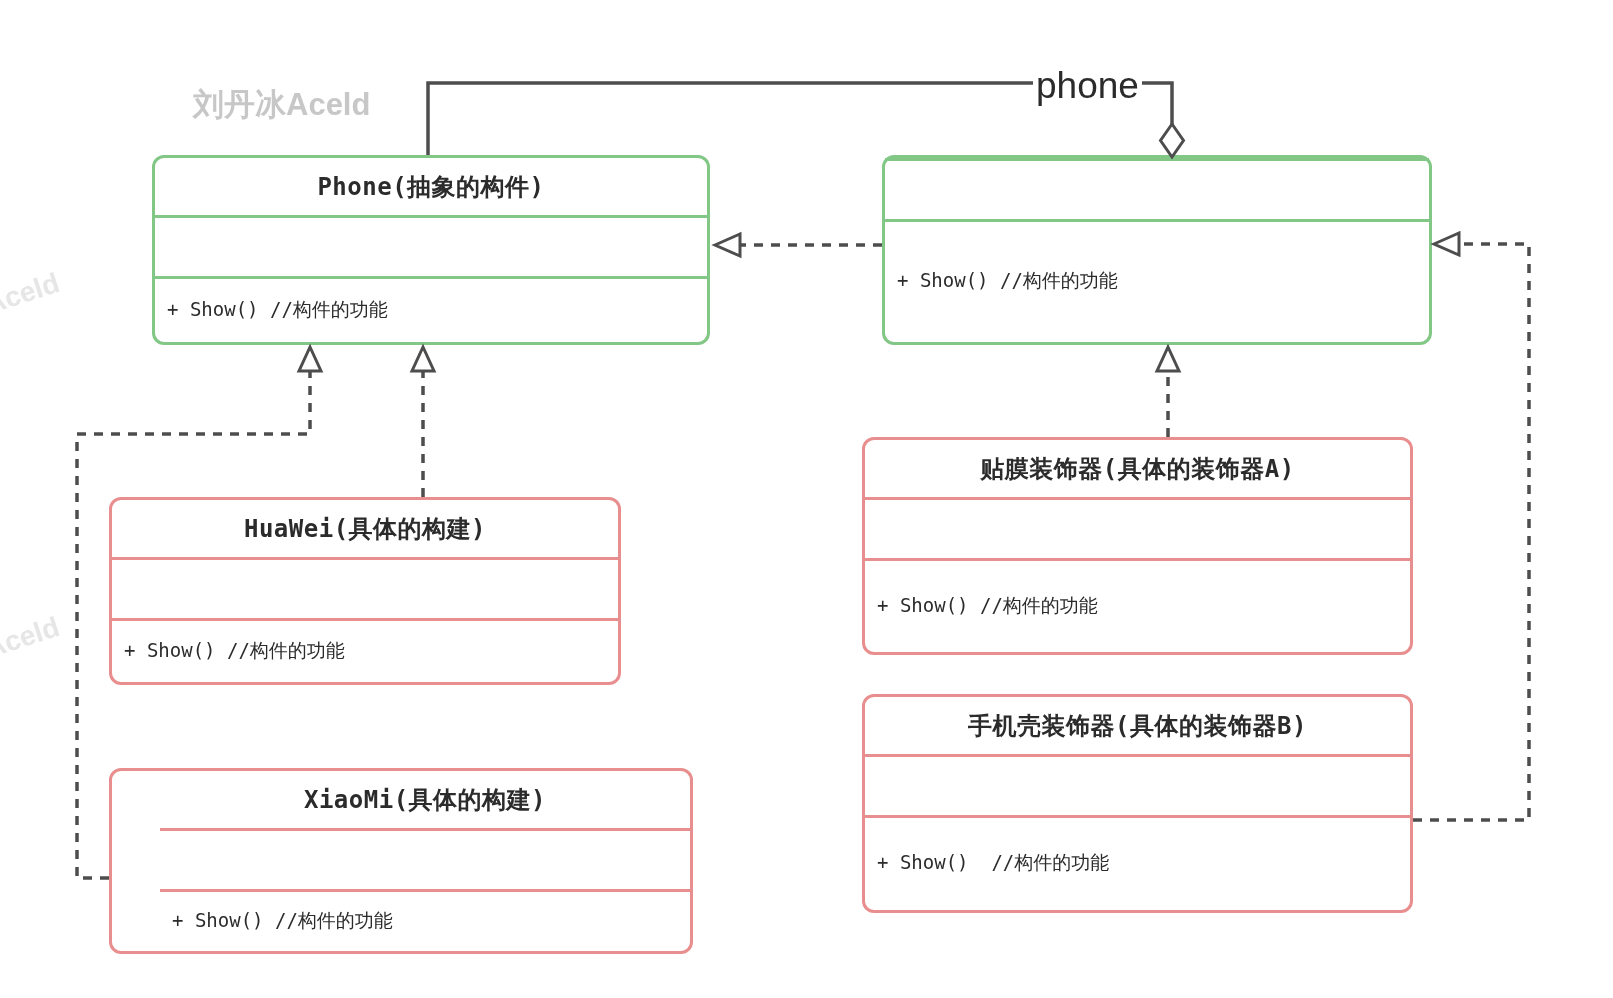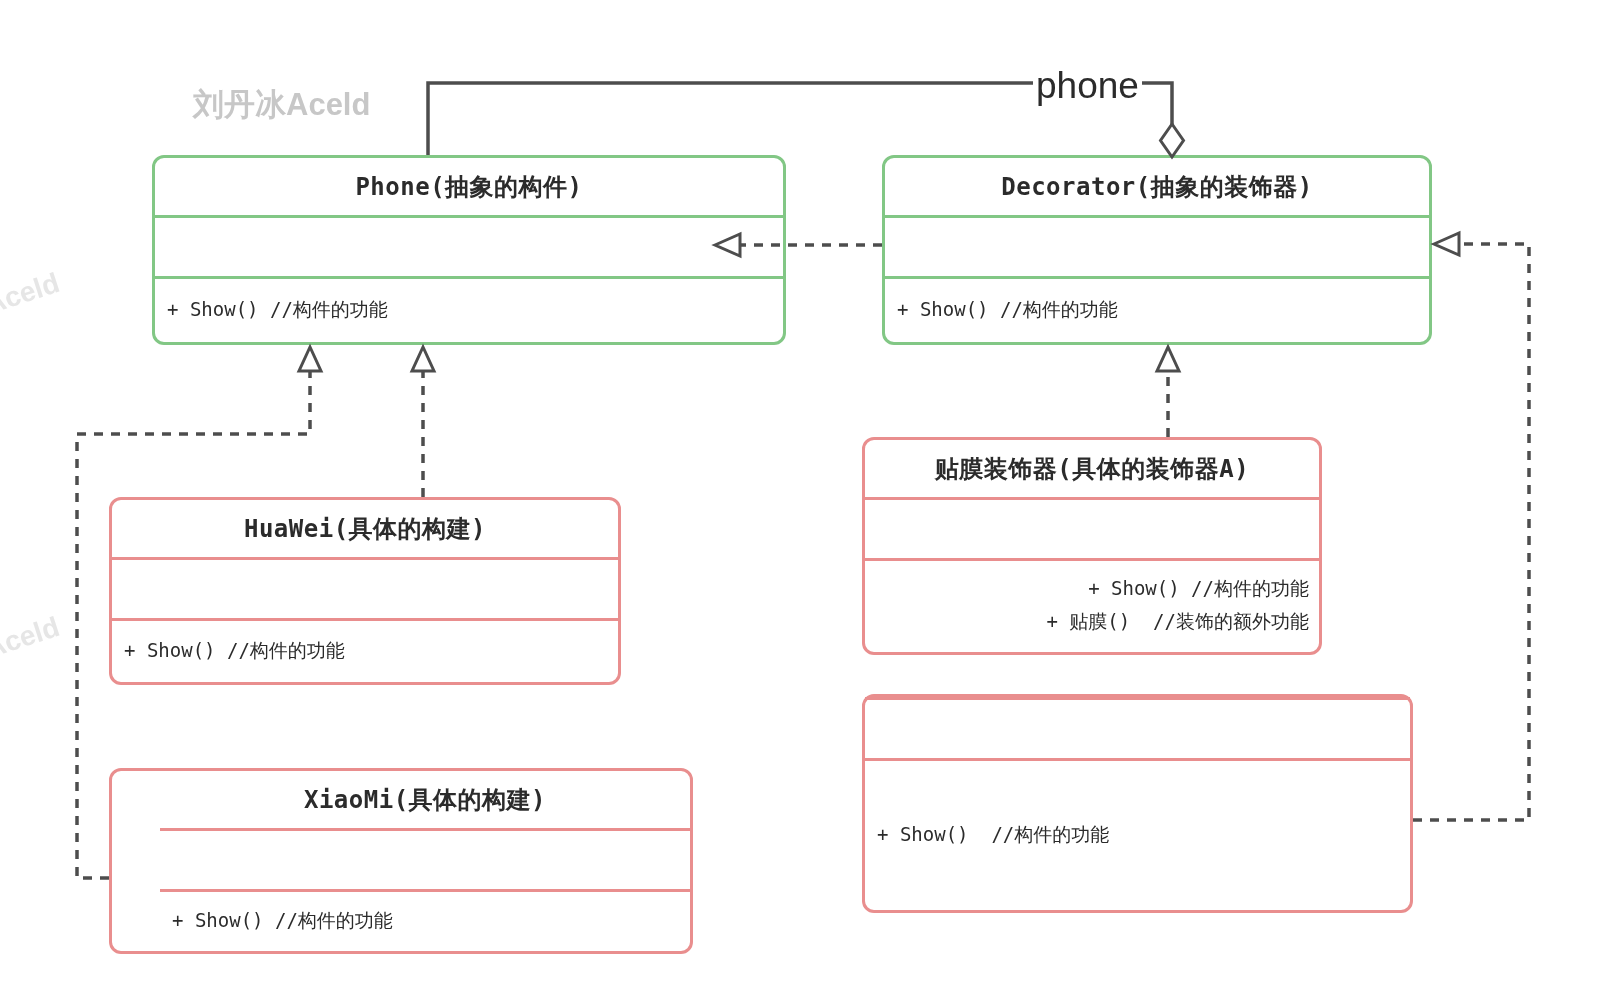--- a/index.html
+++ b/index.html
@@ -107,30 +107,29 @@
 </style>
 </head>
 <body>
 
 <div id="canvas">
 
   <div class="wm-main">刘丹冰Aceld</div>
   <div class="wm-side s1">Aceld</div>
   <div class="wm-side s2">Aceld</div>
 
-  <div class="uml-box green" style="left:152px; top:155px; width:634px; height:190px;">
+  <div class="uml-box green" style="left:152px; top:155px; width:558px; height:190px;">
     <div class="uml-title">Phone(抽象的构件)</div>
     <div class="uml-attrs"></div>
     <div class="uml-methods">
       <div class="method">+ Show() //构件的功能</div>
     </div>
   </div>
 
   <div class="uml-box green" style="left:882px; top:155px; width:550px; height:190px;">
-    <div class="uml-title">Decorator(抽象的装饰器)</div>
     <div class="uml-attrs"></div>
     <div class="uml-methods">
       <div class="method">+ Show() //构件的功能</div>
     </div>
   </div>
 
   <div class="uml-box red" style="left:109px; top:497px; width:512px; height:188px;">
     <div class="uml-title">HuaWei(具体的构建)</div>
     <div class="uml-attrs"></div>
     <div class="uml-methods">
@@ -139,30 +138,30 @@
   </div>
 
   <div class="uml-box red" style="left:109px; top:768px; width:584px; height:186px;padding-left:48px;">
     <div class="uml-title">XiaoMi(具体的构建)</div>
     <div class="uml-attrs"></div>
     <div class="uml-methods">
       <div class="method">+ Show() //构件的功能</div>
     </div>
   </div>
 
-  <div class="uml-box red" style="left:862px; top:437px; width:460px; height:218px;text-align:right;">
+  <div class="uml-box red" style="left:862px; top:437px; width:551px; height:218px;">
     <div class="uml-title">贴膜装饰器(具体的装饰器A)</div>
     <div class="uml-attrs"></div>
     <div class="uml-methods">
       <div class="method">+ Show() //构件的功能</div>
-      <div class="method">+ 贴膜()  //装饰的额外功能</div>
     </div>
   </div>
 
   <div class="uml-box red" style="left:862px; top:694px; width:551px; height:219px;">
+    <div class="uml-title">手机壳装饰器(具体的装饰器B)</div>
     <div class="uml-attrs"></div>
     <div class="uml-methods">
       <div class="method">+ Show()  //构件的功能</div>
     </div>
   </div>
 
   <svg id="wires" viewBox="0 0 1613 998" xmlns="http://www.w3.org/2000/svg">
 
     <g stroke="#4d4d4d" fill="none" stroke-width="3.5">
       <polyline points="428,155 428,83 1172,83 1172,126"></polyline>

